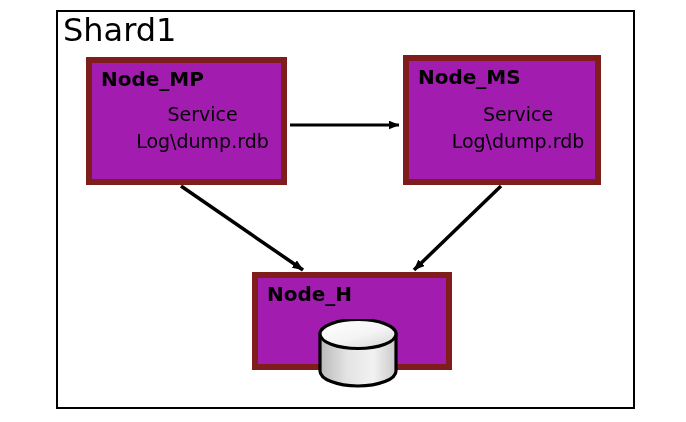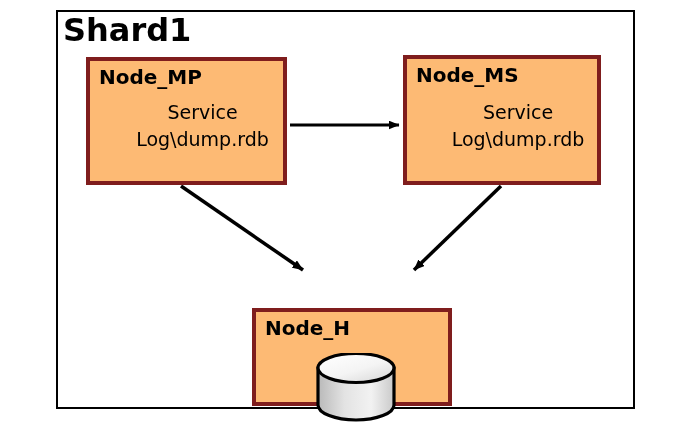--- a/index.html
+++ b/index.html
@@ -15,22 +15,22 @@
     font-family: "DejaVu Sans", sans-serif;
     overflow: hidden;
   }
   #diagram-svg {
     position: absolute;
     left: 0;
     top: 0;
   }
   .node-box {
     position: absolute;
-    background: #fdba74;
-    border: 4px solid #7f1d1d;
+    background: #a21caf;
+    border: 6px solid #7f1d1d;
     box-sizing: border-box;
   }
   .node-title {
     position: absolute;
     left: 9px;
     top: 4px;
     font-weight: bold;
     font-size: 20px;
     line-height: 24px;
     color: #000000;
@@ -44,39 +44,39 @@
     font-size: 19px;
     line-height: 27px;
     color: #000000;
     padding-left: 32px;
   }
   .node-lines div { white-space: nowrap; }
   #shard-title {
     position: absolute;
     left: 63px;
     top: 12px;
-    font-weight: bold;
+    font-weight: normal;
     font-size: 32px;
     line-height: 36px;
     color: #000000;
     white-space: nowrap;
   }
   #outer-container {
     position: absolute;
     left: 56px;
     top: 10px;
     width: 579px;
     height: 399px;
     border: 2px solid #000000;
     box-sizing: border-box;
     background: transparent;
   }
   #node-mp { left: 86px;  top: 57px;  width: 201px; height: 128px; }
   #node-ms { left: 403px; top: 55px;  width: 198px; height: 130px; }
-  #node-h  { left: 252px; top: 272px; width: 200px; height: 98px; margin-top: 36px; }
+  #node-h  { left: 252px; top: 272px; width: 200px; height: 98px; }
   #node-mp .node-lines { top: 38px; }
   #node-ms .node-lines { top: 40px; }
   #cylinder-wrap {
     position: absolute;
     left: 59px;
     top: 41px;
     width: 82px;
     height: 70px;
   }
 </style>

